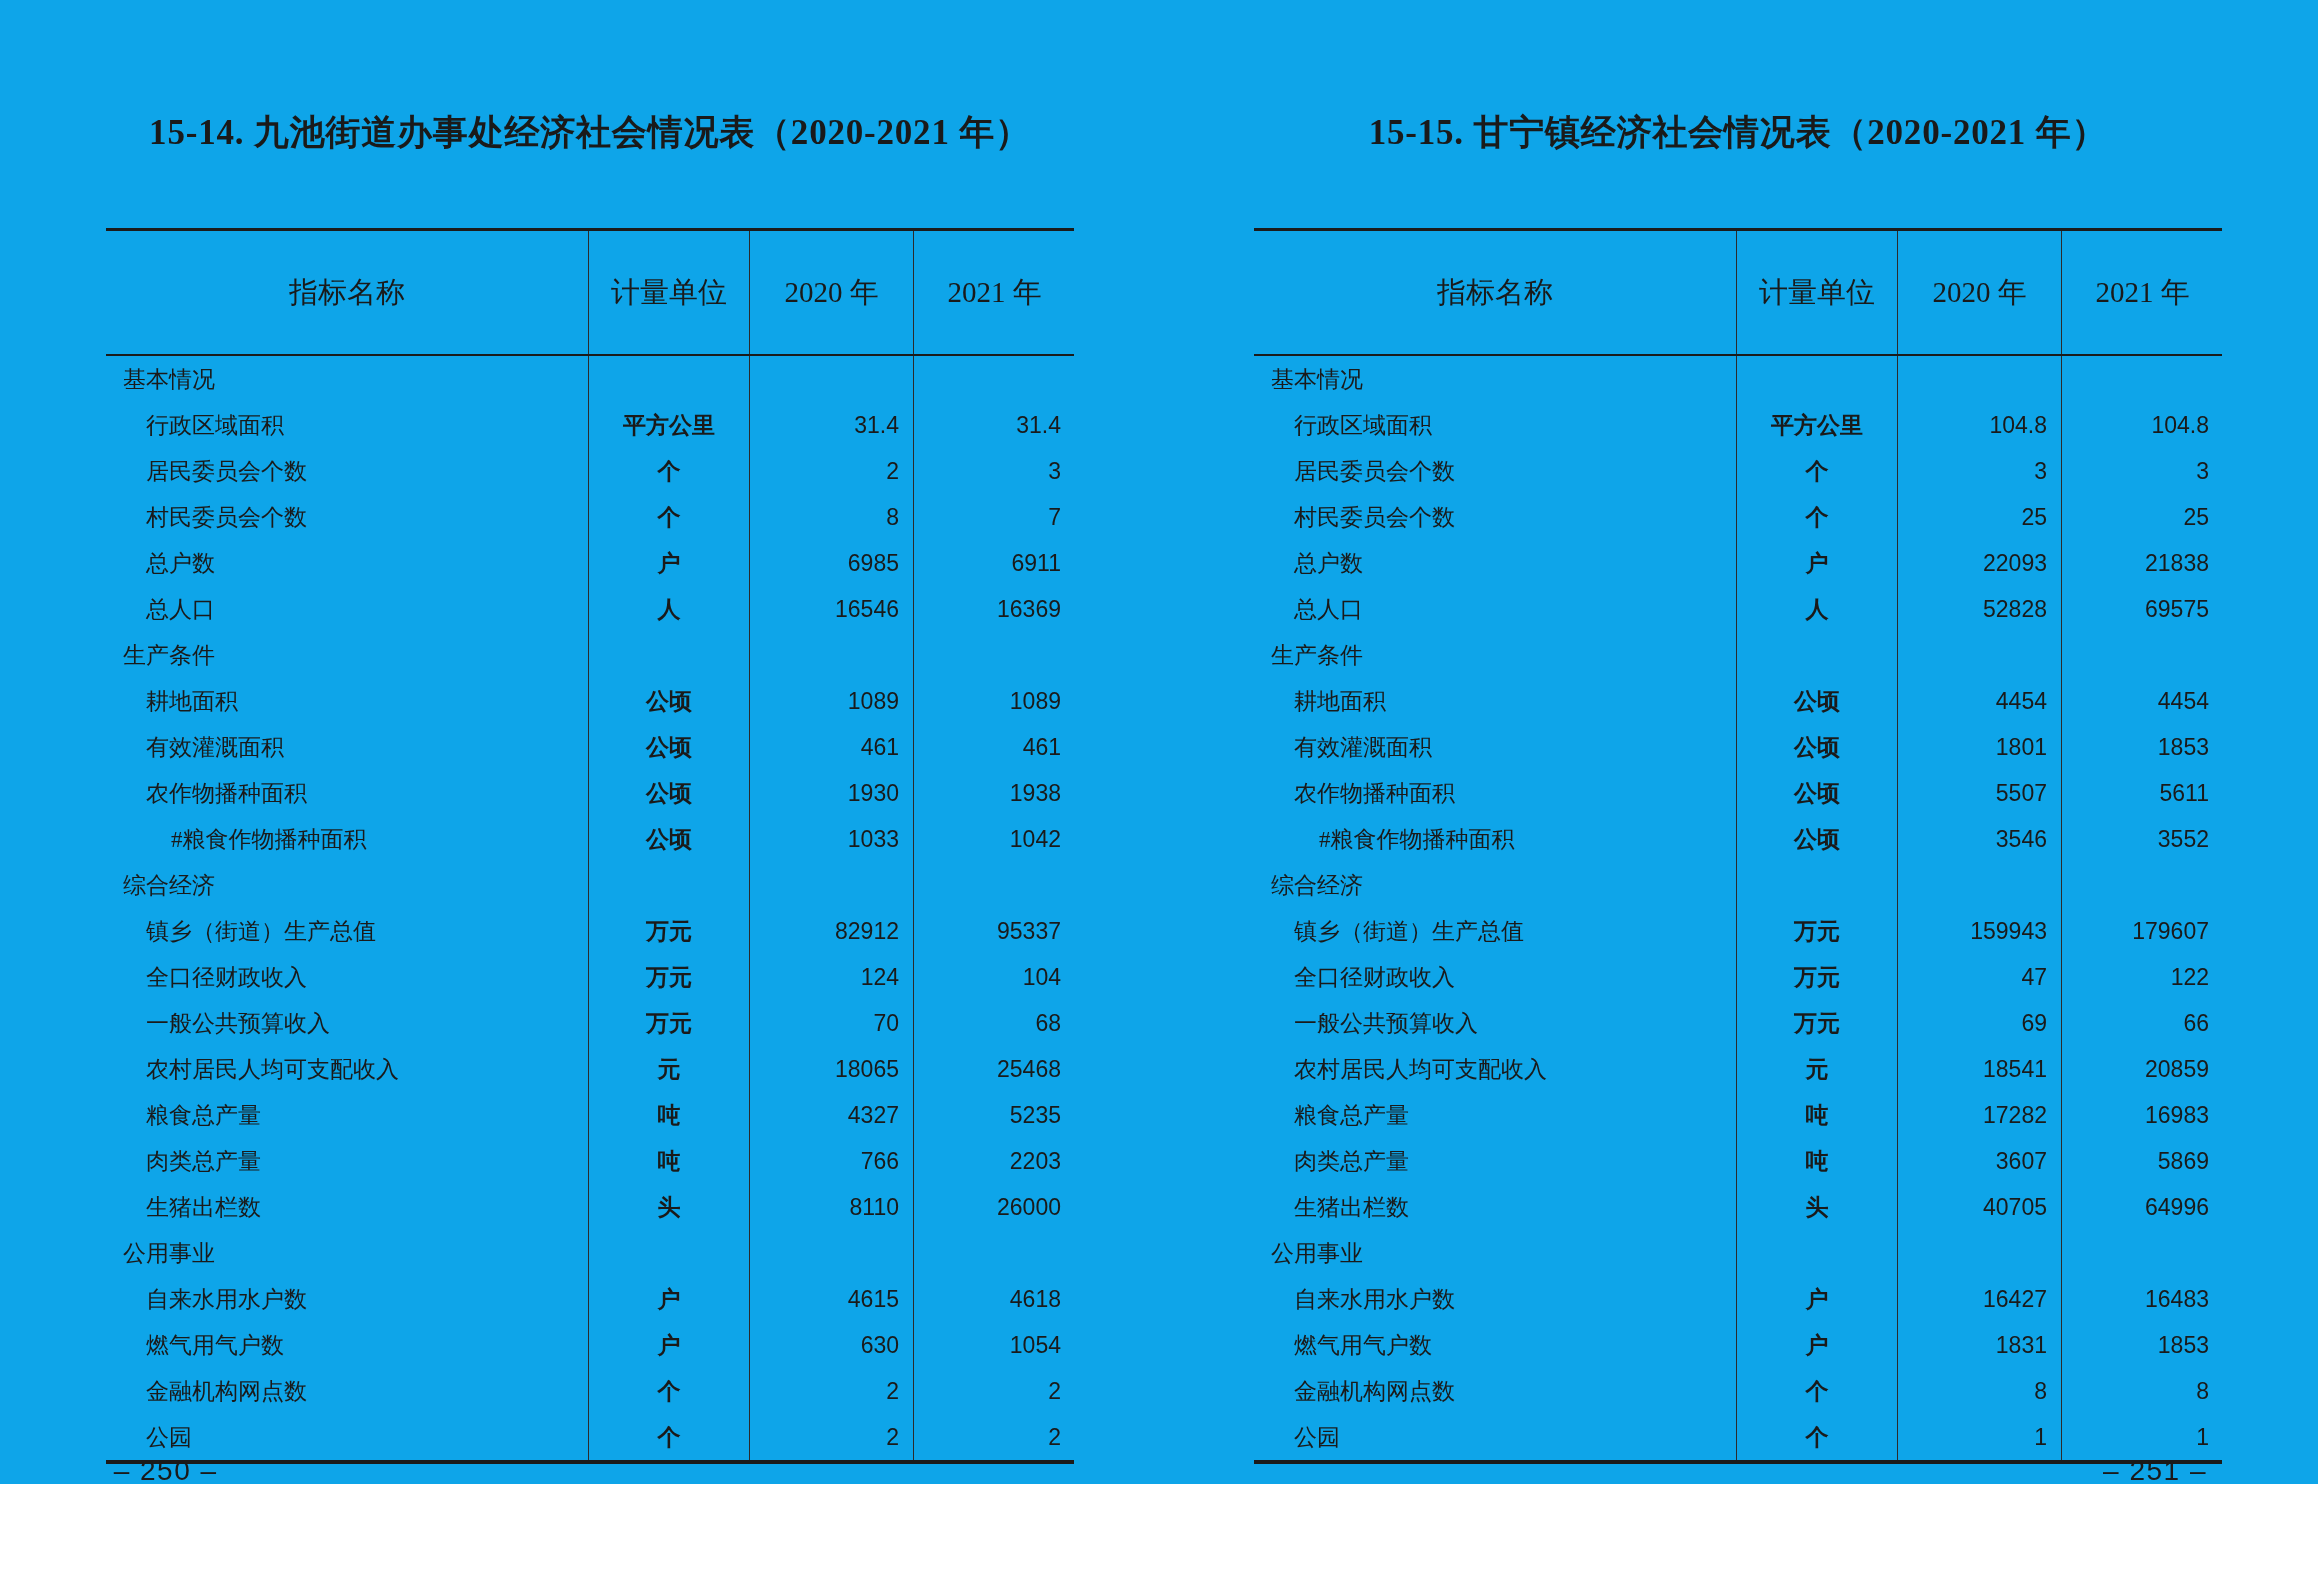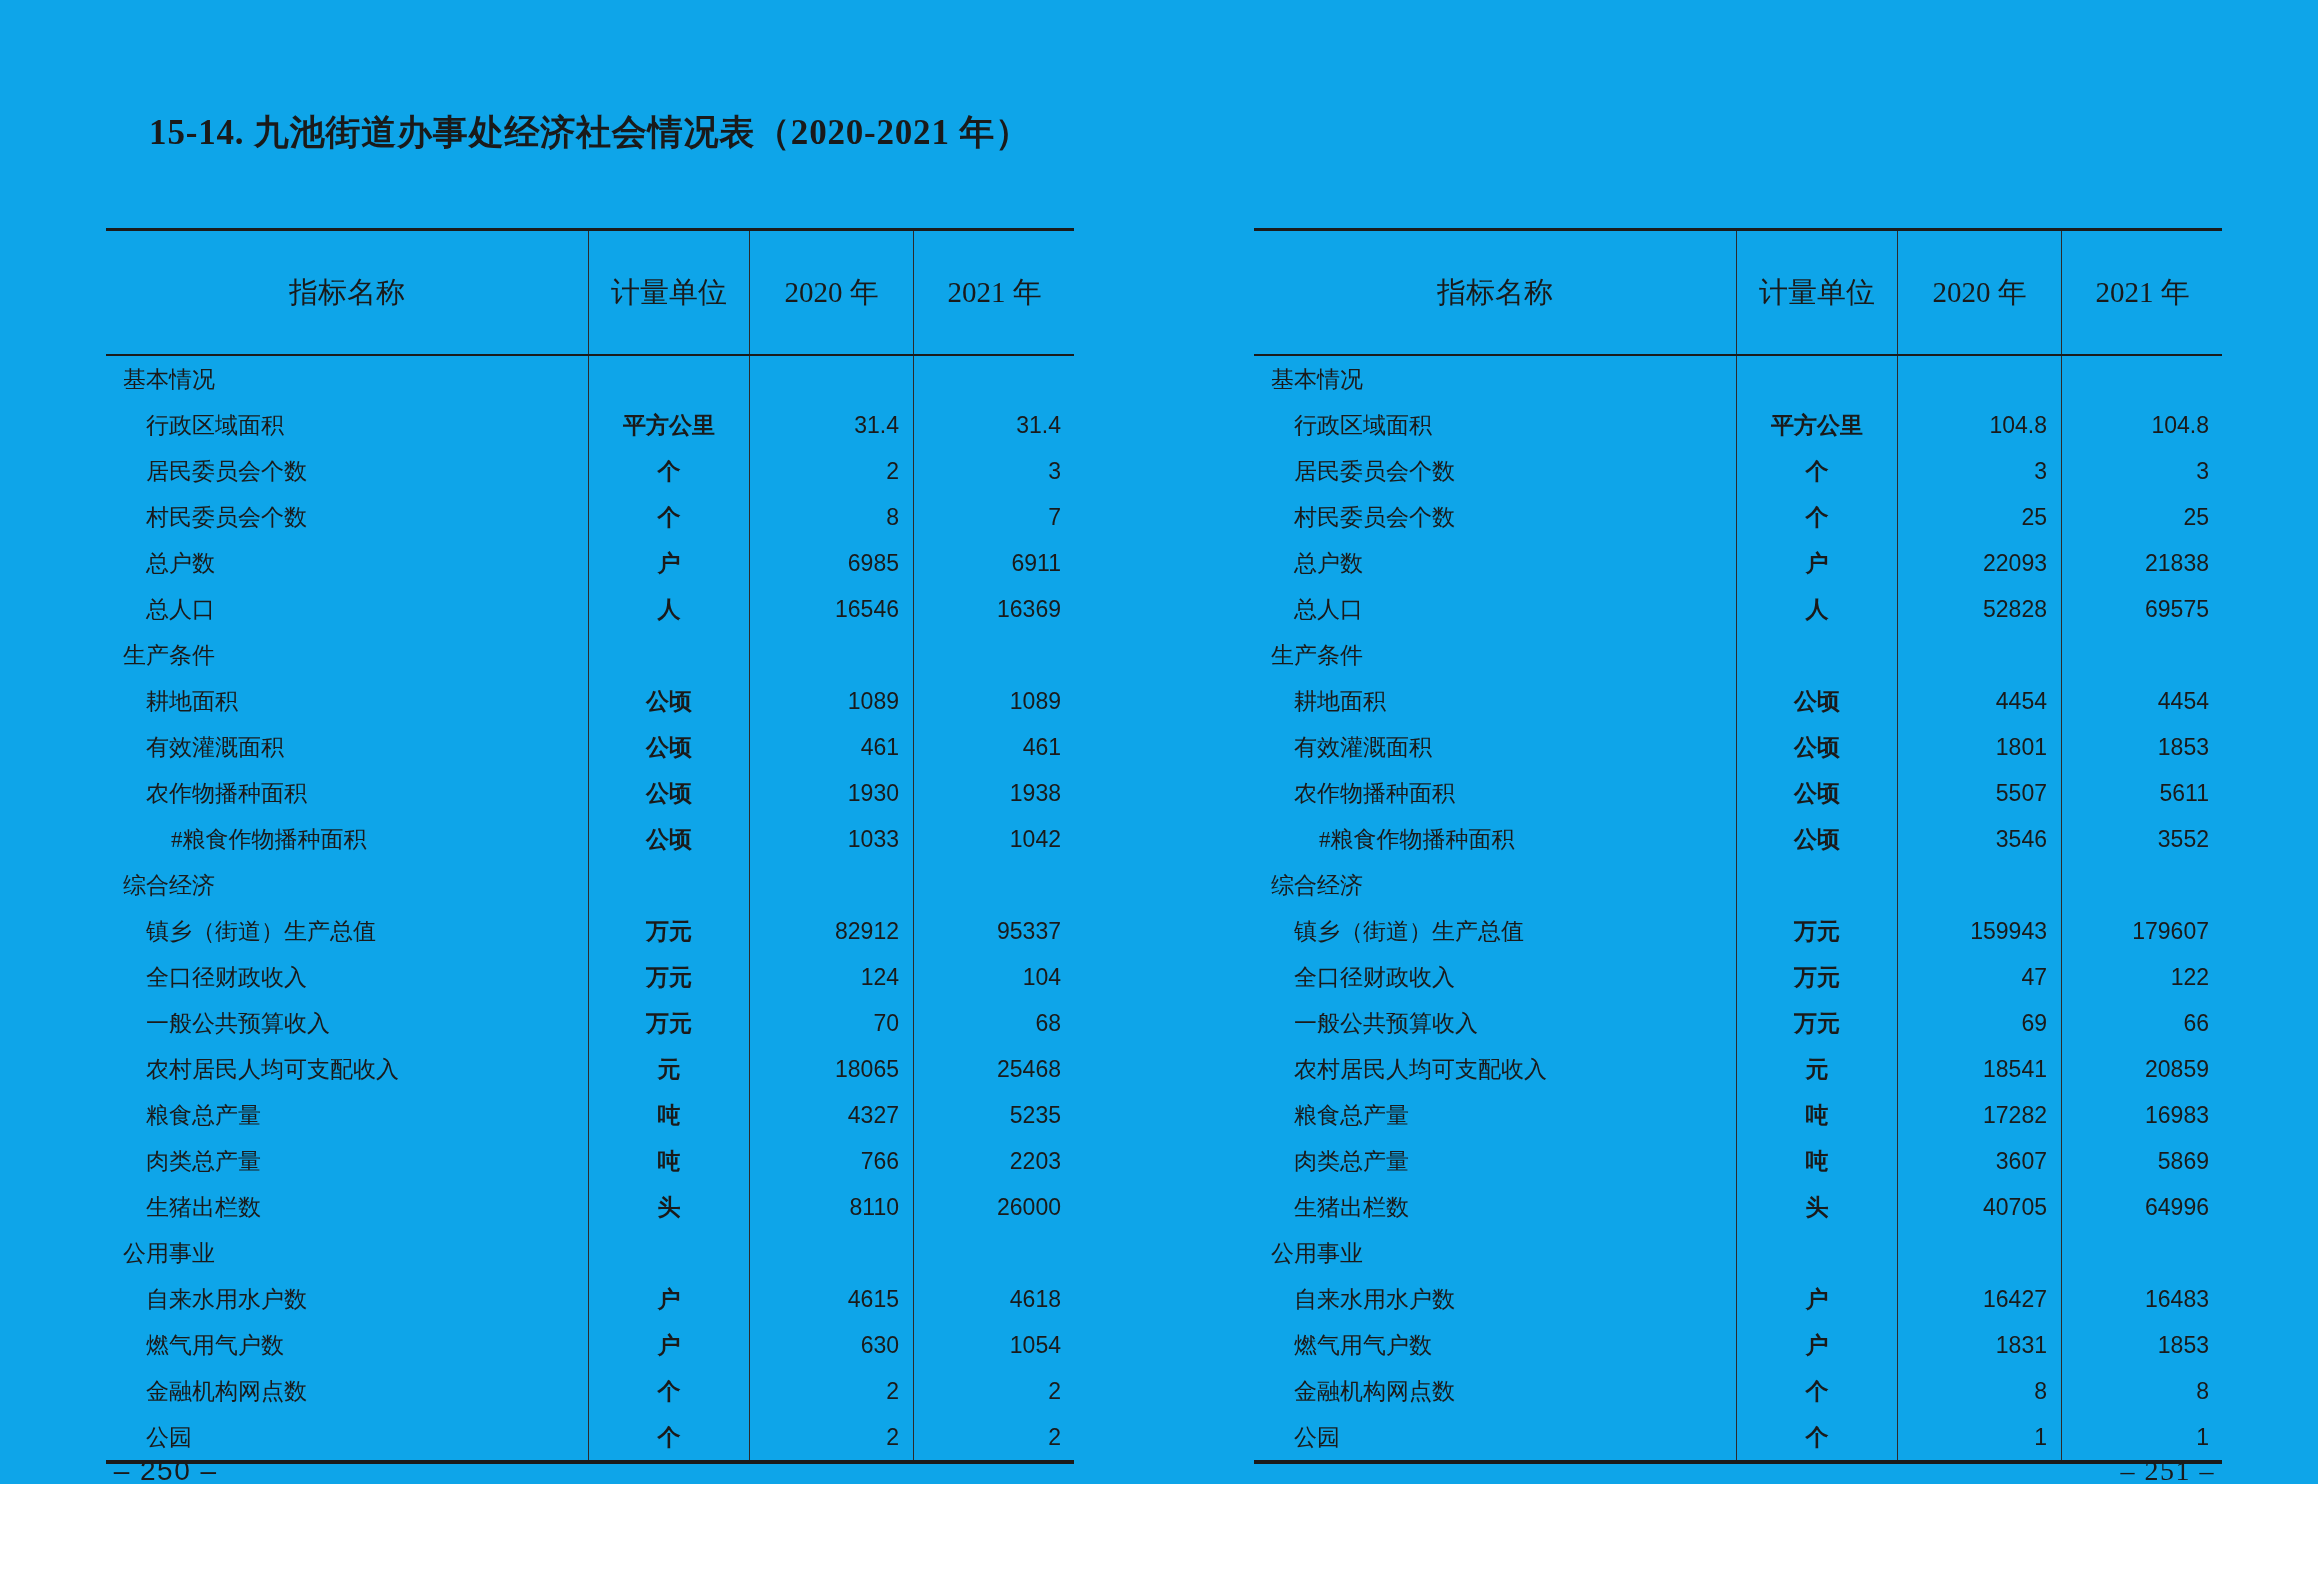--- a/index.html
+++ b/index.html
@@ -46,21 +46,21 @@
   .trow .val{
     justify-content:flex-end;padding-right:14px;
     font-family:"Liberation Sans","DejaVu Sans",sans-serif;
   }
 
   .pagenum{
     position:absolute;top:1455px;font-size:28px;letter-spacing:1.5px;
     font-family:"Liberation Sans","DejaVu Sans",sans-serif;
   }
   #sheet-left .pagenum{left:7.7px;}
-  #sheet-right .pagenum{right:7px;text-align:center;font-family:Liberation Serif, serif;}
+  #sheet-right .pagenum{right:15px;text-align:center;}
 </style>
 </head>
 <body>
 
 <div class="page">
 
   <section class="sheet" id="sheet-left">
     <h1 class="title">15-14. 九池街道办事处经济社会情况表（2020-2021 年）</h1>
     <div class="table">
       <div class="thead">
@@ -213,20 +213,21 @@
             <div class="cell unit">个</div>
             <div class="cell val">2</div>
             <div class="cell val">2</div>
           </div>
         </div>
     </div>
     <div class="pagenum">– 250 –</div>
   </section>
 
   <section class="sheet" id="sheet-right">
+    <h1 class="title">15-15. 甘宁镇经济社会情况表（2020-2021 年）</h1>
     <div class="table">
       <div class="thead">
         <div class="cell">指标名称</div>
         <div class="cell">计量单位</div>
         <div class="cell">2020 年</div>
         <div class="cell">2021 年</div>
       </div>
       <div class="tbody">
           <div class="trow section">
             <div class="cell label">基本情况</div>

